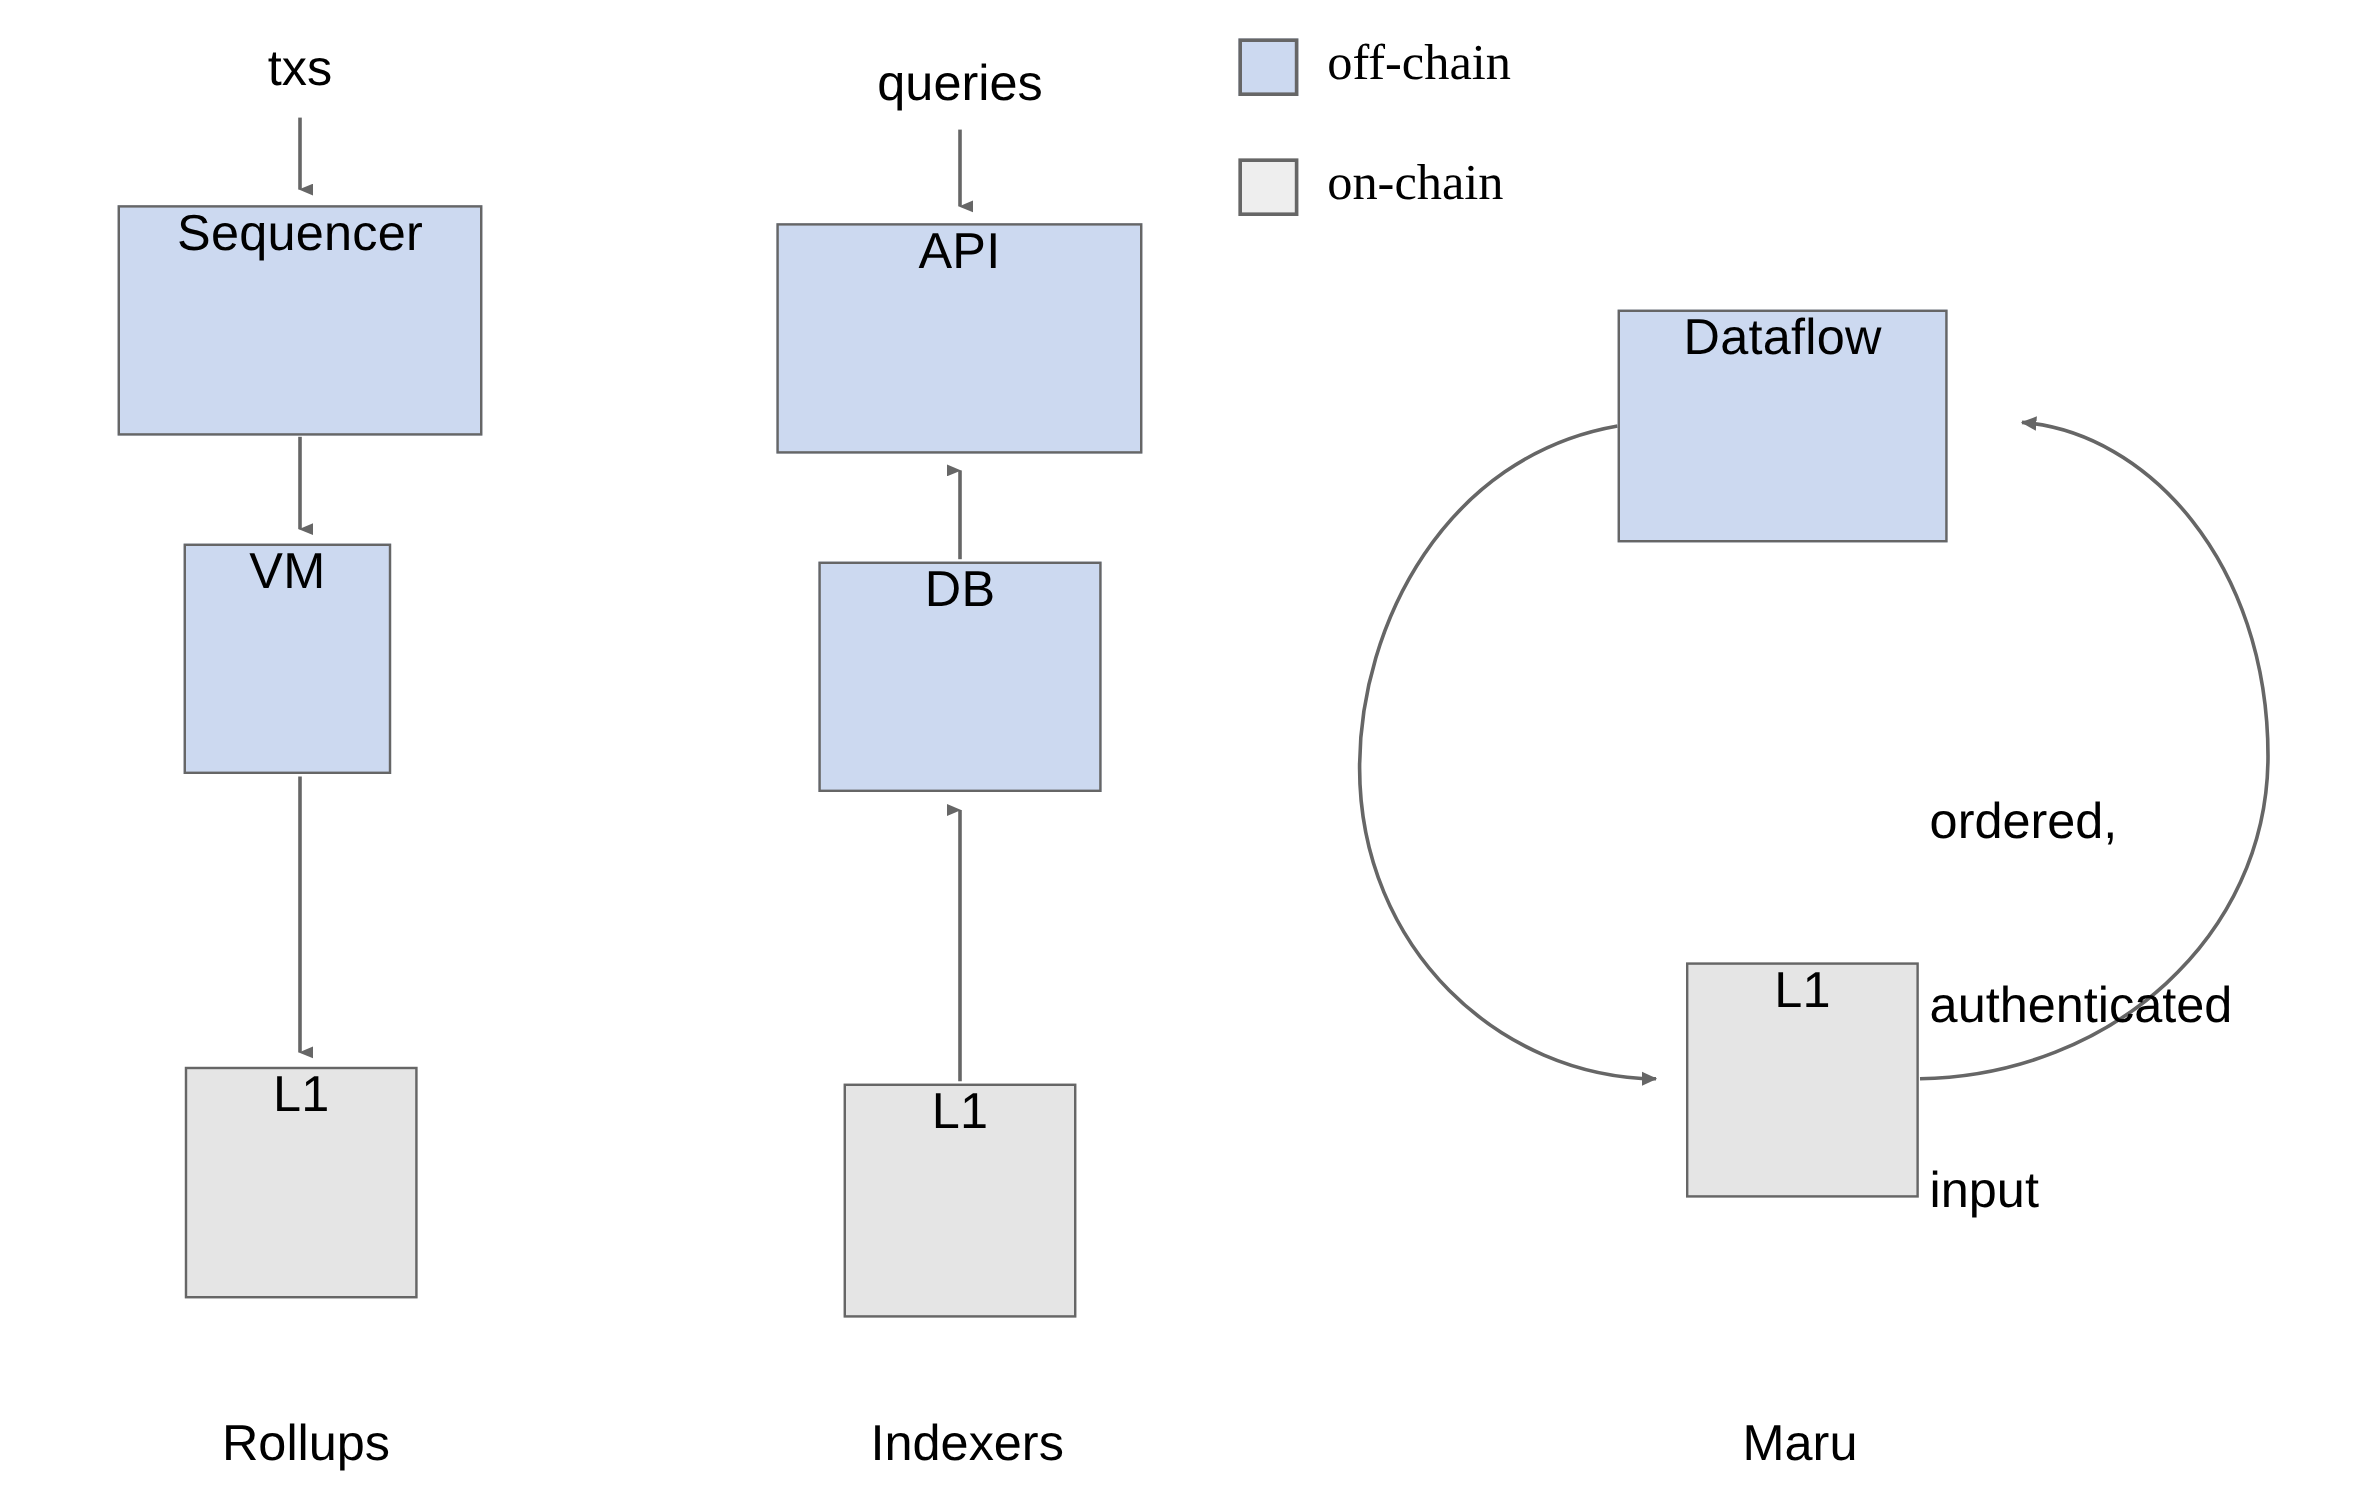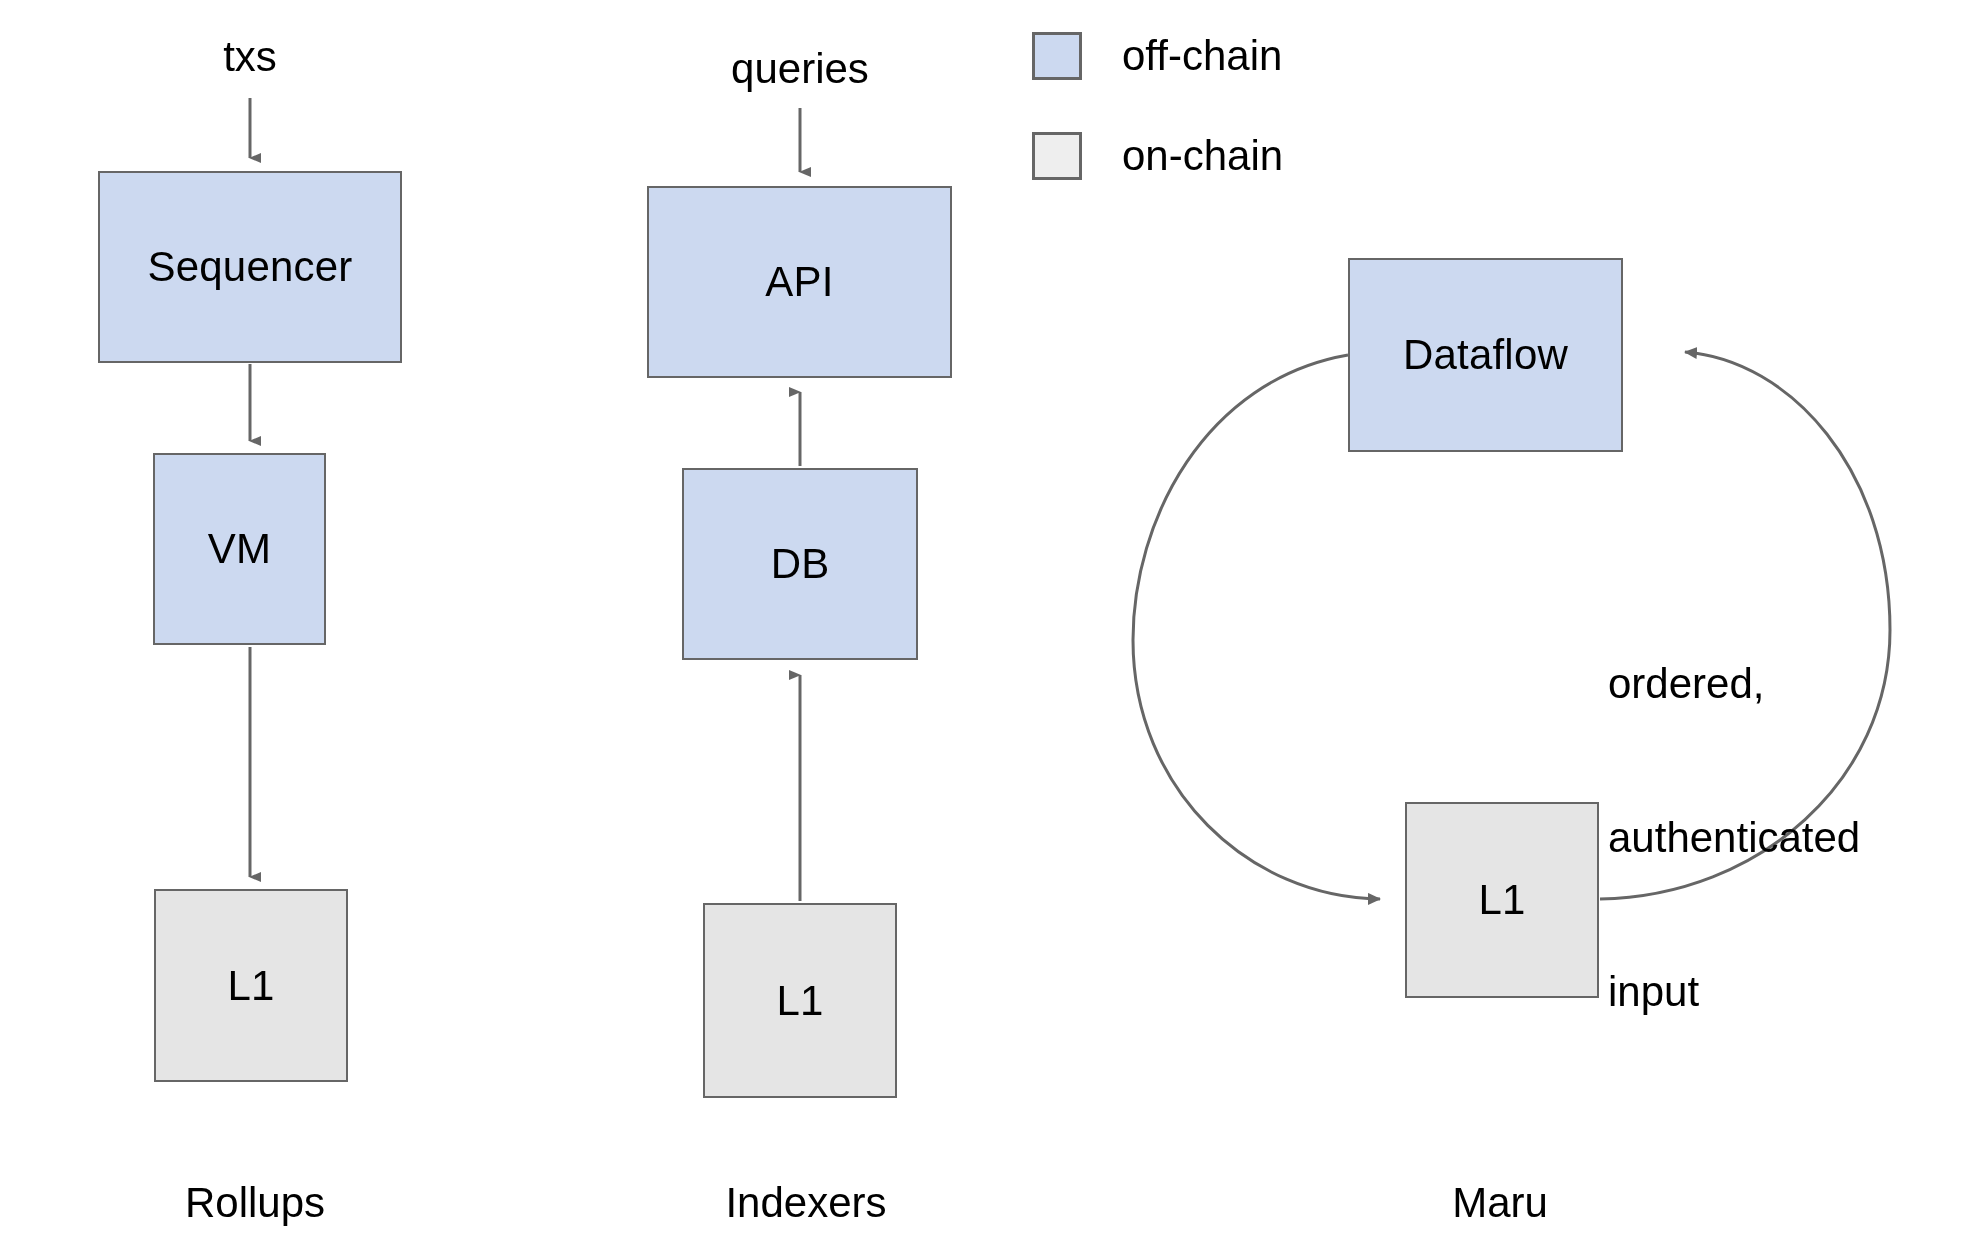--- a/index.html
+++ b/index.html
@@ -16,21 +16,20 @@
     width: 1980px;
     height: 1248px;
     background: #ffffff;
     overflow: hidden;
   }
   .node {
     position: absolute;
     box-sizing: border-box;
     border: 2px solid #666666;
     display: flex;
-    align-items: center;
     justify-content: center;
     color: #000000;
     font-size: 42px;
     line-height: 1;
     letter-spacing: 0.2px;
   }
   .node.offchain { background: #ccd9f0; }
   .node.onchain  { background: #e5e5e5; }
 
   .flowlabel {
@@ -62,22 +61,22 @@
   .legend {
     position: absolute;
     left: 1032px;
     top: 32px;
     display: flex;
     flex-direction: column;
     gap: 52px;
   }
   .legend-row {
     display: flex;
-    align-items: center;
-    gap: 40px;
+    gap: 24px;
+    font-family: Liberation Serif, serif;
   }
   .legend-swatch {
     width: 50px;
     height: 48px;
     box-sizing: border-box;
     border: 3px solid #666666;
   }
   .legend-swatch.offchain { background: #ccd9f0; }
   .legend-swatch.onchain  { background: #eeeeee; }
   .legend-text {

